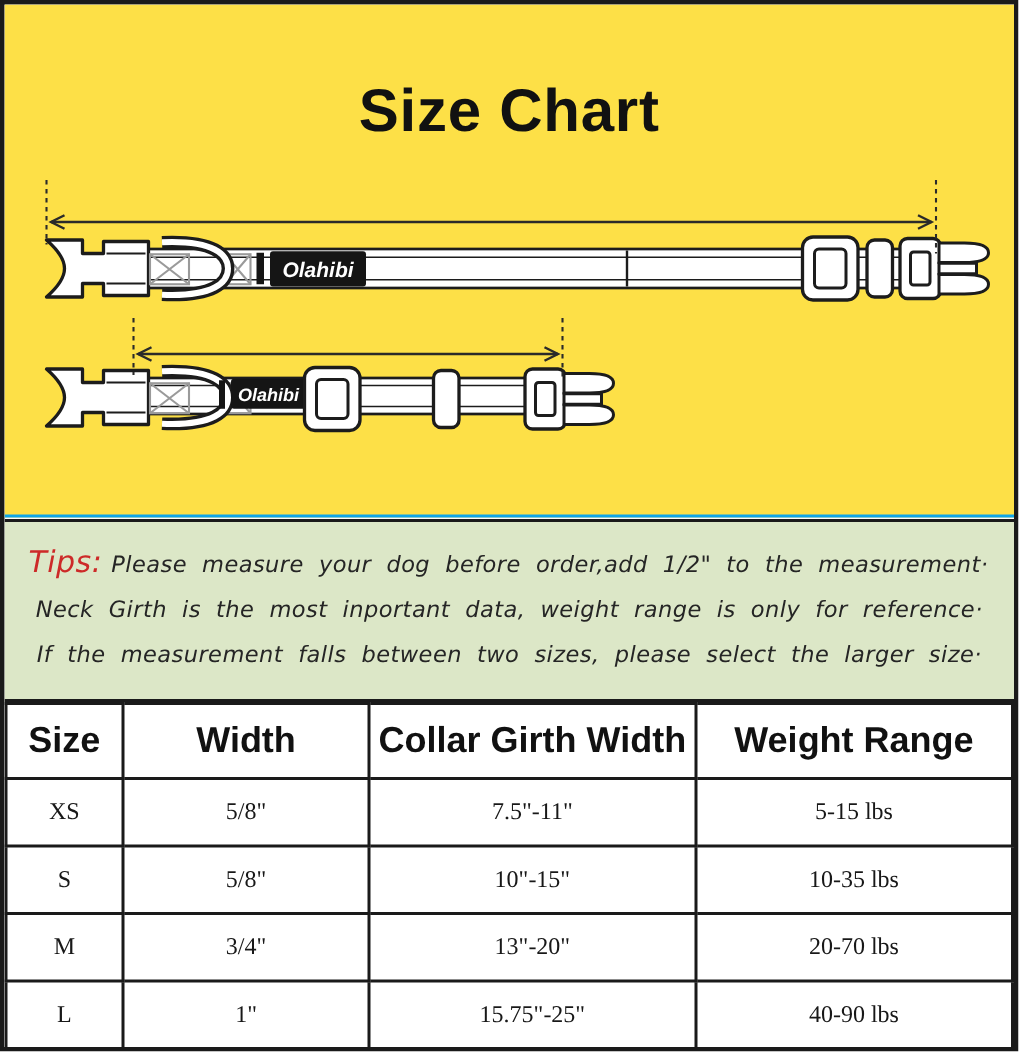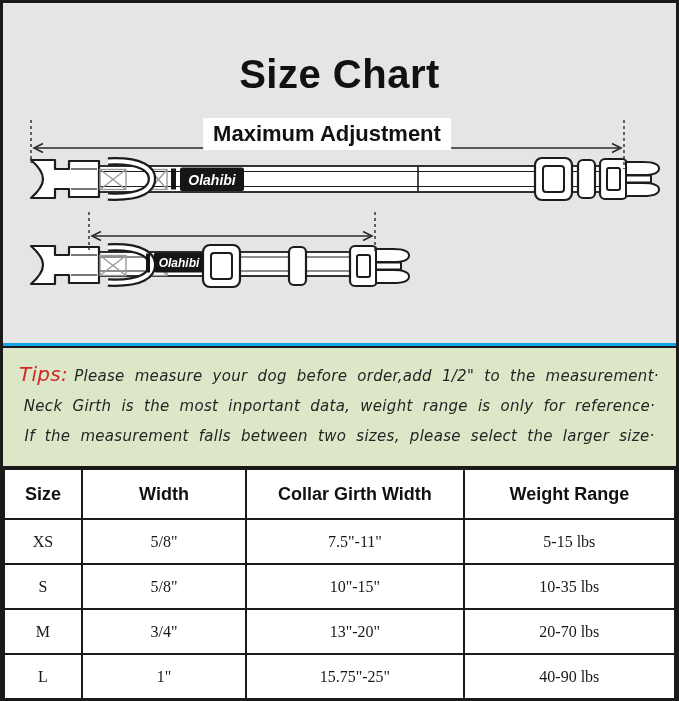--- a/index.html
+++ b/index.html
@@ -2,21 +2,21 @@
 <html><head>
 <meta charset="utf-8">
 <style>
   html,body{margin:0;padding:0;background:#fff;}
   #frame{
     position:relative;width:679px;height:701px;box-sizing:border-box;
     border:3px solid #1a1a1a;background:#fff;overflow:hidden;
     font-family:"Liberation Sans",sans-serif;color:#1a1a1a;
   }
   
-  #illus{position:absolute;left:0;right:0;top:0;height:340px;border-bottom:6px solid #0ea5e9;background:#e5e5e5;}
+  #illus{position:absolute;left:0;right:0;top:0;height:340px;border-bottom:2px solid #0ea5e9;background:#fde047;}
   #page-title{
     position:absolute;top:22px;left:0;width:100%;text-align:center;
     font-size:40px;font-weight:bold;letter-spacing:.5px;color:#111;
   }
   #collar-svg{position:absolute;left:0;top:0;width:679px;height:340px;}
   .dim-label{
     position:absolute;background:#fff;padding:0 10px;line-height:32px;height:32px;
     font-size:22px;font-weight:bold;color:#111;white-space:nowrap;transform:translateX(-50%);
   }
   #maxlab{left:324px;top:115px;}
@@ -33,21 +33,21 @@
     letter-spacing:.3px;word-spacing:5px;white-space:nowrap;
   }
   .tline.first{text-align:left;padding-left:16px;}
   .tred{color:#cd2a28;font-size:20px;margin-right:6px;margin-top:11px;}
   
   #tablesec{position:absolute;left:0;right:0;top:465px;bottom:0;background:#fff;}
   table{width:100%;height:100%;border-collapse:collapse;table-layout:fixed;}
   th,td{border:2px solid #1a1a1a;text-align:center;vertical-align:middle;padding:0;}
   thead tr{height:50px;}
   tbody tr{height:45px;}
-  th{font-family:"Liberation Sans",sans-serif;font-size:18px;font-weight:bold;color:#111;}
+  th{font-family:"Liberation Sans",sans-serif;font-size:24px;font-weight:bold;color:#111;}
   td{font-family:"Liberation Serif",serif;font-size:16px;font-weight:normal;color:#181818;}
 </style>
 </head>
 <body>
 
 <div id="frame">
 
   <section id="illus">
     <h1 id="page-title">Size Chart</h1>
 
@@ -126,21 +126,20 @@
 
       <g stroke="#2a2a2a" fill="none">
         <line x1="86" y1="209" x2="86" y2="247" stroke-width="1.4" stroke-dasharray="3,3"></line>
         <line x1="372" y1="209" x2="372" y2="250" stroke-width="1.4" stroke-dasharray="3,3"></line>
         <line x1="89" y1="233" x2="369" y2="233" stroke-width="1.6"></line>
         <polyline points="98,228.5 89,233 98,237.5" stroke-width="1.6"></polyline>
         <polyline points="360,228.5 369,233 360,237.5" stroke-width="1.6"></polyline>
       </g>
     </svg>
 
-    <div class="dim-label" id="maxlab">Maximum Adjustment</div>
   </section>
 
   <section id="tips">
     <p class="tline first"><span class="tred">Tips:</span><span>Please measure your dog before order,add 1/2" to the measurement·</span></p>
     <p class="tline">Neck Girth is the most inportant data, weight range is only for reference·</p>
     <p class="tline">If the measurement falls between two sizes, please select the larger size·</p>
   </section>
 
   <section id="tablesec">
     <table>

